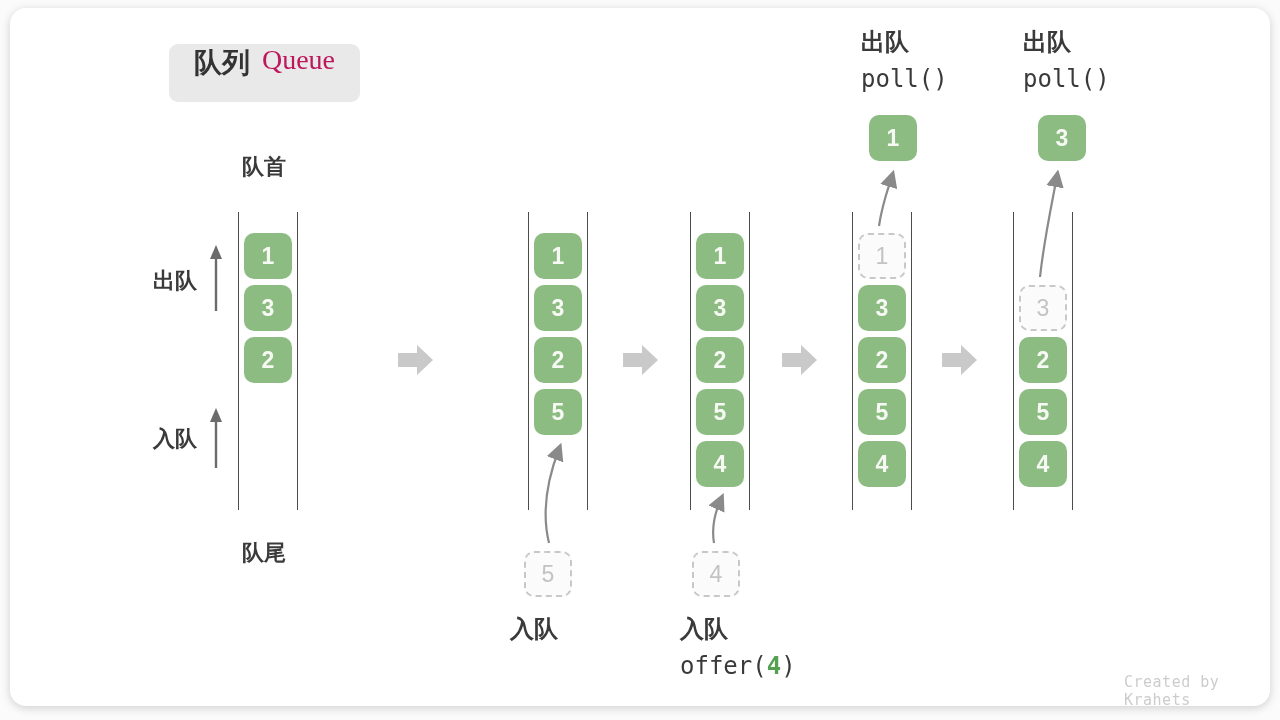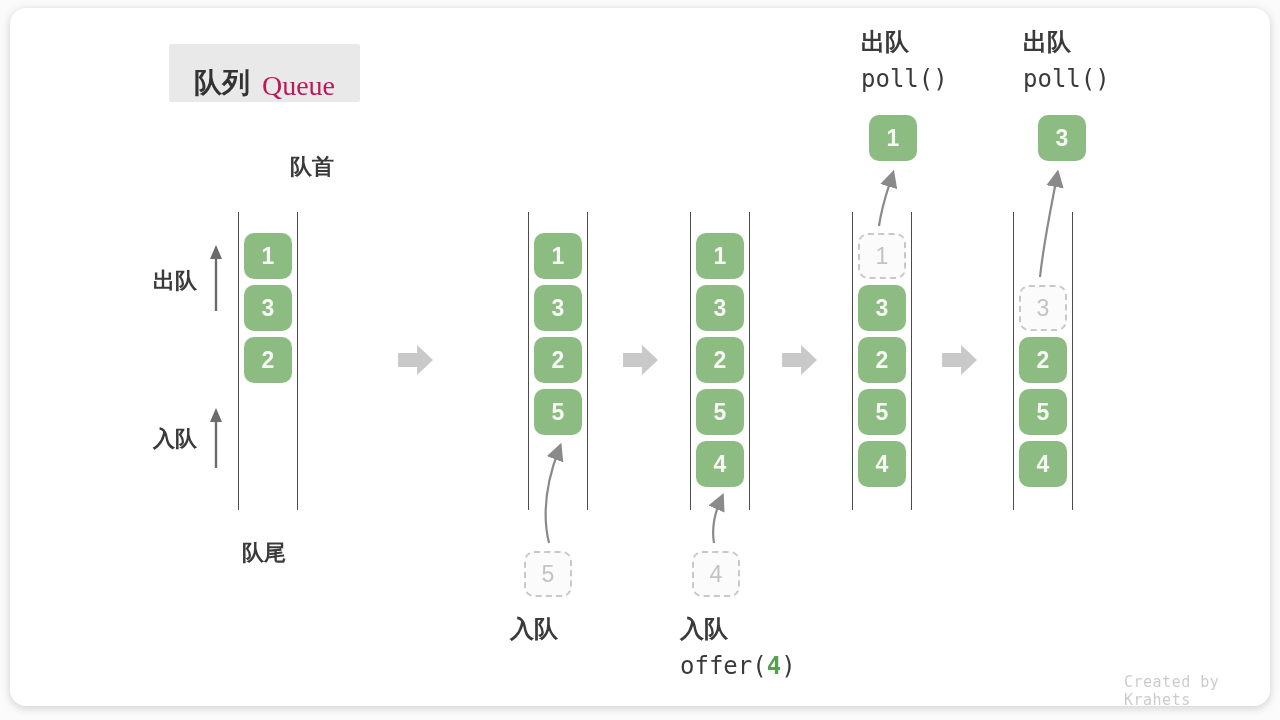--- a/index.html
+++ b/index.html
@@ -10,28 +10,28 @@
     color:var(--text,#3a3a3a);
   }
   .card{
     position:absolute;left:10px;top:8px;width:1260px;height:698px;
     background:#ffffff;border-radius:16px;
     box-shadow:0 2px 10px rgba(0,0,0,0.18);
   }
   
   .badge{
     position:absolute;left:169px;top:44px;width:191px;height:58px;
-    background:var(--badge-bg,#e9e9e9);border-radius:2px;
-    display:flex;align-items:flex-end;justify-content:center;gap:12px;
+    background:var(--badge-bg,#e9e9e9);border-radius:9px;
+    display:flex;align-items:flex-start;justify-content:center;gap:12px;
   }
   .badge .zh{font-size:28px;font-weight:700;color:#333;}
   .badge .en{font-family:Liberation Serif, serif;font-size:28px;color:#be185d;}
   
   .lbl{position:absolute;font-weight:700;font-size:22px;color:var(--text,#3a3a3a);white-space:nowrap;}
-  .lbl-front{left:242px;top:152px;margin-left:48px;}
+  .lbl-front{left:242px;top:152px;}
   .lbl-rear{left:242px;top:538px;}
   .lbl-deq{left:153px;top:266px;}
   .lbl-enq{left:153px;top:424px;}
   
   .queue{
     position:absolute;top:212px;width:60px;height:298px;box-sizing:border-box;
     border-left:1.5px solid var(--wall,#4c4c4c);
     border-right:1.5px solid var(--wall,#4c4c4c);
   }
   .q1{left:238px}.q2{left:528px}.q3{left:690px}.q4{left:852px}.q5{left:1013px}

